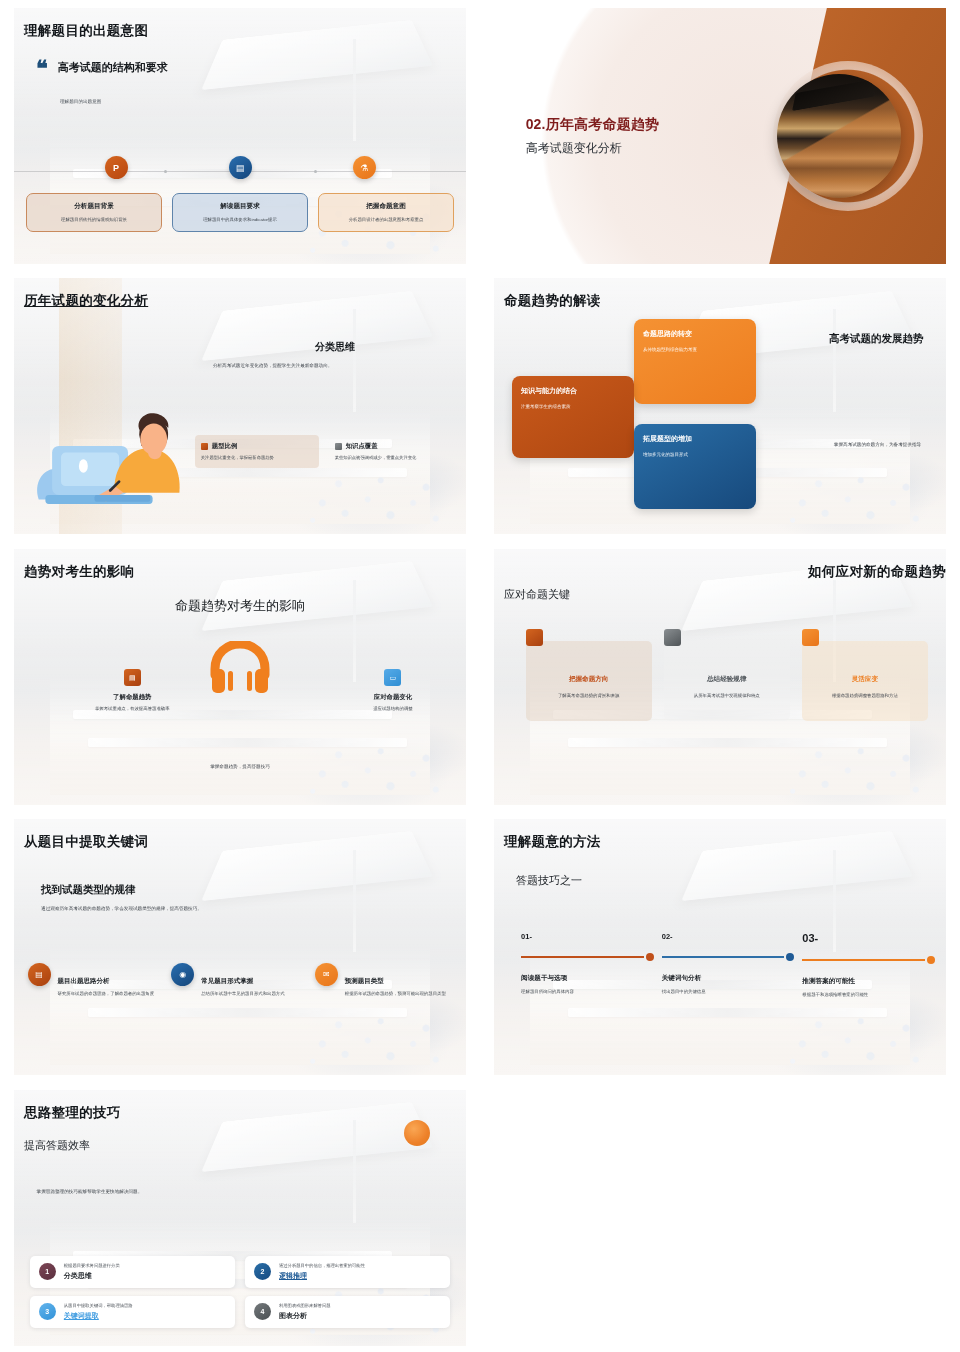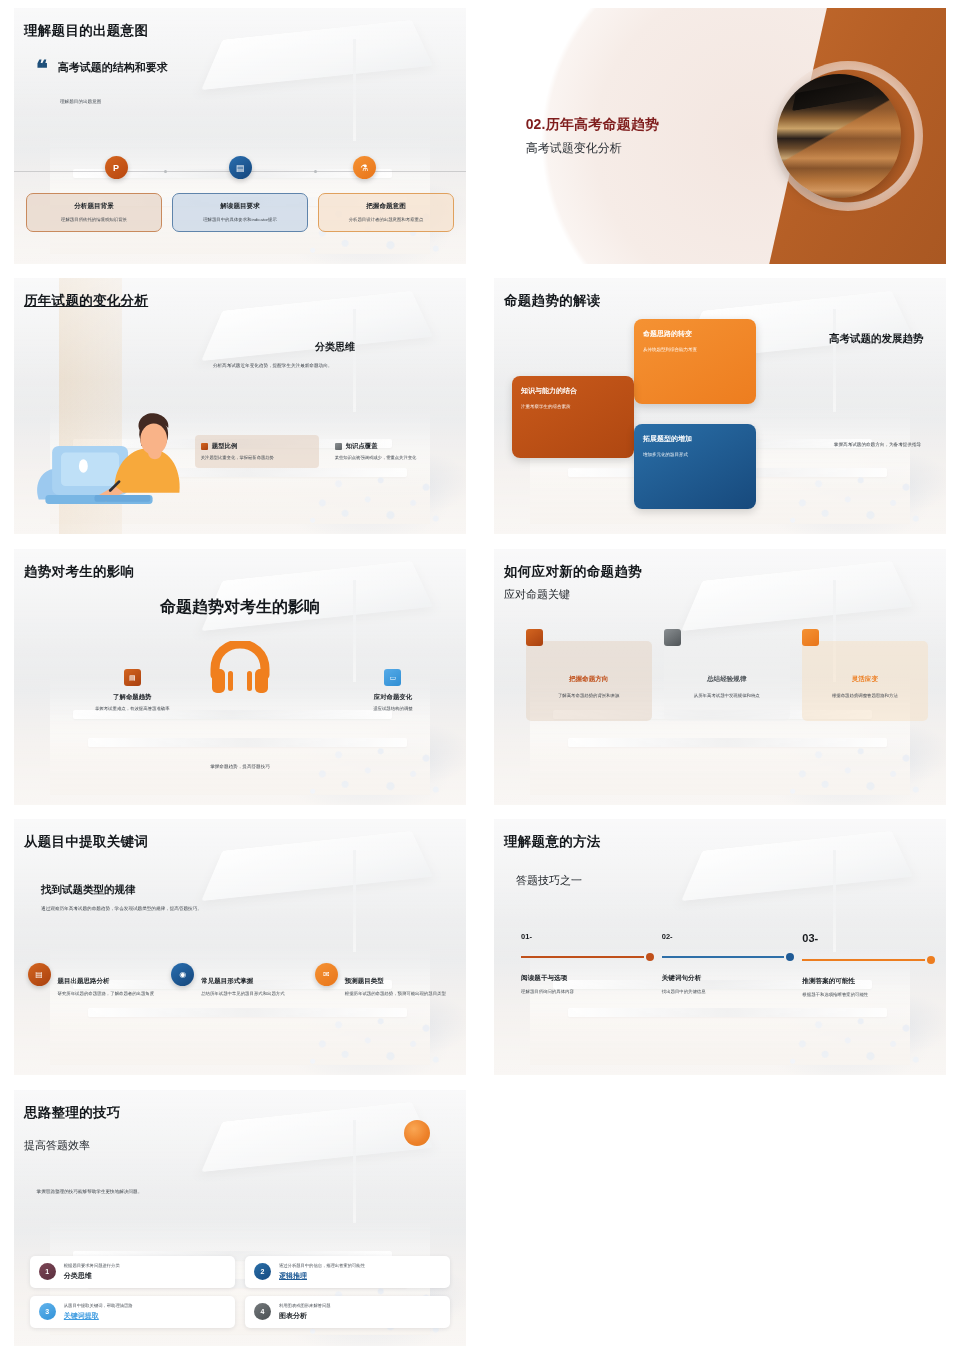--- a/index.html
+++ b/index.html
@@ -163,21 +163,21 @@
   .s3-box p { font-size:4.3px; color:#3e454c; line-height:1.6; margin-top:4px;}
 
   
   .s4-card { position:absolute; border-radius:8px; padding:10px 9px; color:#fff; box-shadow:0 3px 9px rgba(0,0,0,.16); z-index:7;}
   .s4-card h4 { font-size:7px;font-weight:bold; margin-bottom:7px;}
   .s4-card p { font-size:4.5px; line-height:1.65; opacity:.95;}
   .s4-h3 { position:absolute; right:5%; top:21%; font-size:10.5px;font-weight:bold;color:#14181c; z-index:7;}
   .s4-note { position:absolute; right:5.5%; top:64%; font-size:4.6px; color:#3a4047; z-index:7;}
 
   
-  .s5-h { position:absolute; left:0;right:0; top:19%; text-align:center; font-size:16px;font-weight:bold;color:#14181c;z-index:7;}
+  .s5-h { position:absolute; left:0;right:0; top:19%; text-align:center; font-size:13px;font-weight:normal;color:#14181c;z-index:7;}
   .headphone { position:absolute; left:50%; top:36%; transform:translateX(-50%); z-index:7;}
   .s5-item { position:absolute; z-index:7; text-align:center; width:110px;}
   .s5-item .sq { width:17px;height:17px;border-radius:3px;display:flex;align-items:center;justify-content:center;color:#fff;margin:0 auto 7px;}
   .s5-item h4 { font-size:6.4px;font-weight:bold;color:#1b2025;}
   .s5-item p { font-size:4.4px;color:#3e454c;line-height:1.6;margin-top:3px;}
   .s5-foot { position:absolute; left:0;right:0;bottom:14%;text-align:center;font-size:4.6px;color:#3b4148;z-index:7;}
 
   
   .s6-cols { position:absolute; left:7%; right:4%; top:36%; z-index:7; display:flex; gap:12px;}
   .s6-col { flex:1; position:relative; border-radius:5px; padding:34px 8px 22px; text-align:center;}
@@ -398,21 +398,21 @@
   <div class="slide">
     <div class="inner">
       <div class="photo-bg">
         <div class="cap"></div>
         <div class="cap-stem"></div>
         <div class="books"></div>
         <div class="pearls"></div>
       </div>
       <div class="wash-light"></div>
 
-      <div class="title" style="margin:14px 0 0 10px;">如何应对新的命题趋势</div>
+      <div class="title" style="margin:14px 0 0 10px;text-align:right;">如何应对新的命题趋势</div>
       <div class="subtitle-b" style="margin:6px 0 0 10px;">应对命题关键</div>
 
       <div class="s6-cols">
         <div class="s6-col" style="background:rgba(228,210,196,.52);">
           <span class="tag" style="background:linear-gradient(145deg,#d4651f,#a8400f);"></span>
           <h4 style="color:#C0501A;">把握命题方向</h4>
           <p>了解高考命题趋势的背景和来源</p>
         </div>
         <div class="s6-col" style="background:rgba(240,240,240,.40);">
           <span class="tag" style="background:linear-gradient(145deg,#8a8f92,#4f5457);"></span>

